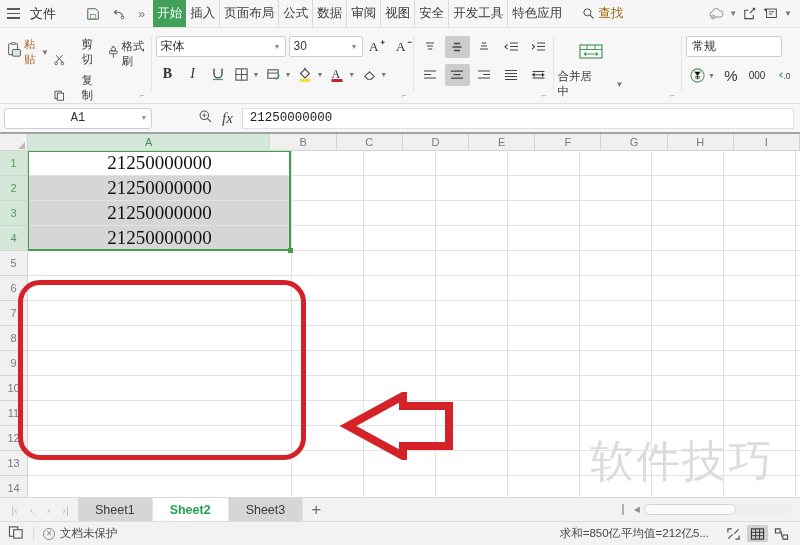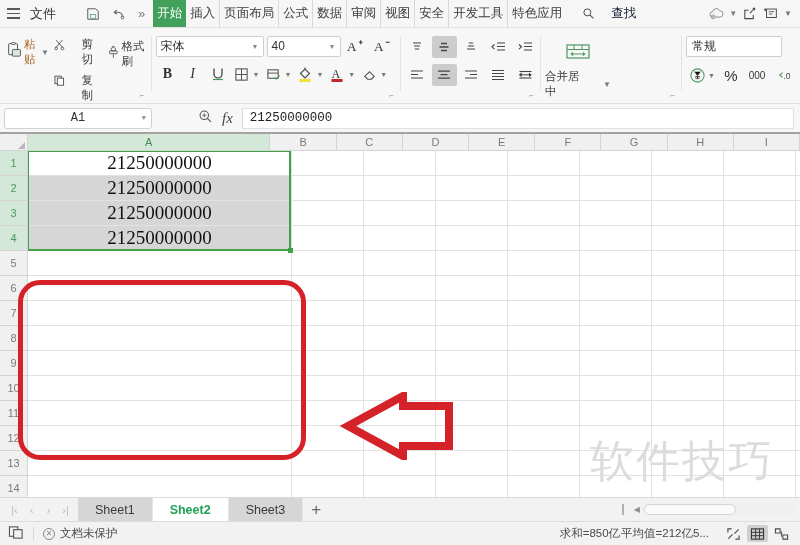--- a/index.html
+++ b/index.html
@@ -27,55 +27,55 @@
   .qicon { width: 20px; height: 20px; display:flex; align-items:center; justify-content:center; color:#4a4a4a; }
   .chev-more { font-size: 13px; color: #7a7a7a; padding: 0 3px; }
   .tabs { display: flex; align-items: stretch; margin-left: 5px; }
   .tab {
     display: flex; align-items: center; padding: 8px 4px; font-size: 12.5px;
     color: #3a3a3a; border-right: 1px solid #d8d8d8; white-space: nowrap;
   }
   .tab:last-child { border-right: none; }
   .tab.active { background: #41a05a; color: #fff; font-weight: normal; border-right: none; }
   .tab.nodiv { border-right: none; }
-  .mb-find { display:flex; align-items:center; gap:16px; margin-left:16px; font-size:12.5px; color:#0f172a; }
+  .mb-find { display:flex; align-items:center; gap:3px; margin-left:16px; font-size:12.5px; color:#a16207; }
   .mb-right { margin-left: auto; display: flex; align-items: center; gap: 2px; padding-right: 8px; }
   .mini-chev { font-size: 8px; color: #777; margin-left:1px; }
 
   
   .ribbon {
     height: 76px; flex: 0 0 76px; display: flex; align-items: stretch;
     background: #f7f7f7; border-bottom: 1px solid #dfdfdf; padding: 2px 0 0 0;
   }
   .grp { display: flex; align-items: flex-start; padding: 3px 5px 0 5px; position: relative; }
   .grp + .grp::before {
     content:""; position:absolute; left:0; top:6px; bottom:12px; width:1px; background:#e4e4e4;
   }
   .grp-dia { position:absolute; right:4px; bottom:4px; width:7px; height:7px; color:#aaa; font-size:8px; line-height:7px; }
 
   
   .paste-col { display:flex; flex-direction:row; align-items:center; width:44px; padding-top:2px; }
   .paste-ic { width:26px; height:26px; }
   .paste-lbl { font-size:11.5px; color:#b06a2c; margin-top:2px; display:flex; align-items:center; gap:2px;}
   .cut-col { display:flex; flex-direction:column; justify-content:center; gap:6px; padding:4px 4px 0 4px; }
-  .cut-row { display:flex; align-items:flex-start; gap:16px; font-size:11.5px; color:#3c3c3c; }
+  .cut-row { display:flex; align-items:flex-end; gap:16px; font-size:11.5px; color:#3c3c3c; }
   .fmtp-col { display:flex; flex-direction:row; align-items:center; width:46px; padding-top:3px; }
   .fmtp-lbl { font-size:11.5px; color:#3c3c3c; margin-top:3px; }
 
   
   .fontgrp { flex-direction: column; display:flex; padding-top:5px; }
   .frow1 { display:flex; align-items:center; gap:3px; }
   .frow2 { display:flex; align-items:center; gap:1px; margin-top:6px; }
   .combo {
     height:21px; border:1px solid #cfcfcf; background:#fff; border-radius:2px;
     display:flex; align-items:center; padding:0 4px; font-size:12px; color:#333;
   }
   .combo .cval { flex:1; }
   .combo .carrow { font-size:7px; color:#888; padding-left:4px; }
-  .fontname { width:108px; }
+  .fontname { width:130px; }
   .fontsize { width:74px; }
   .btn-ic { width:24px; height:22px; display:flex; align-items:center; justify-content:center; border-radius:2px; color:#333; font-size:13px; }
   .btn-ic.small { width:22px; }
   .split { display:flex; align-items:center; }
   .split .carrow { font-size:7px; color:#777; padding:0 2px 0 0; }
 
   
   .aligngrp { flex-direction:column; display:flex; padding-top:6px; }
   .arow { display:flex; align-items:center; gap:2px; }
   .arow + .arow { margin-top:6px; }
@@ -306,21 +306,21 @@
       <span class="grp-dia">⌐</span>
     </div>
 
     <div class="grp fontgrp" style="width:262px;">
       <div class="frow1">
         <div class="combo fontname">
           <span class="cval">宋体</span>
           <span class="carrow">▼</span>
         </div>
         <div class="combo fontsize">
-          <span class="cval">40</span>
+          <span class="cval">30</span>
           <span class="carrow">▼</span>
         </div>
         <div class="btn-ic">
           <svg width="17" height="17" viewBox="0 0 18 18">
               <text x="0" y="14" font-size="14" font-family="Liberation Serif, serif" fill="#333">A</text>
               <path d="M12.5 4.5h4M14.5 2.5v4" stroke="#333" stroke-width="1.1"></path>
             </svg>
         </div>
         <div class="btn-ic">
           <svg width="17" height="17" viewBox="0 0 18 18">

